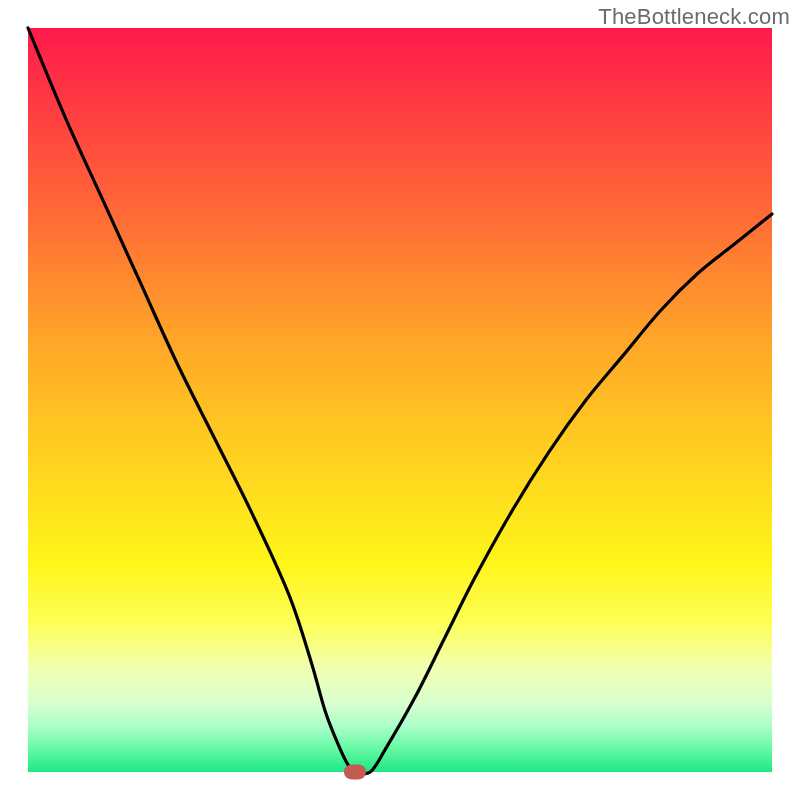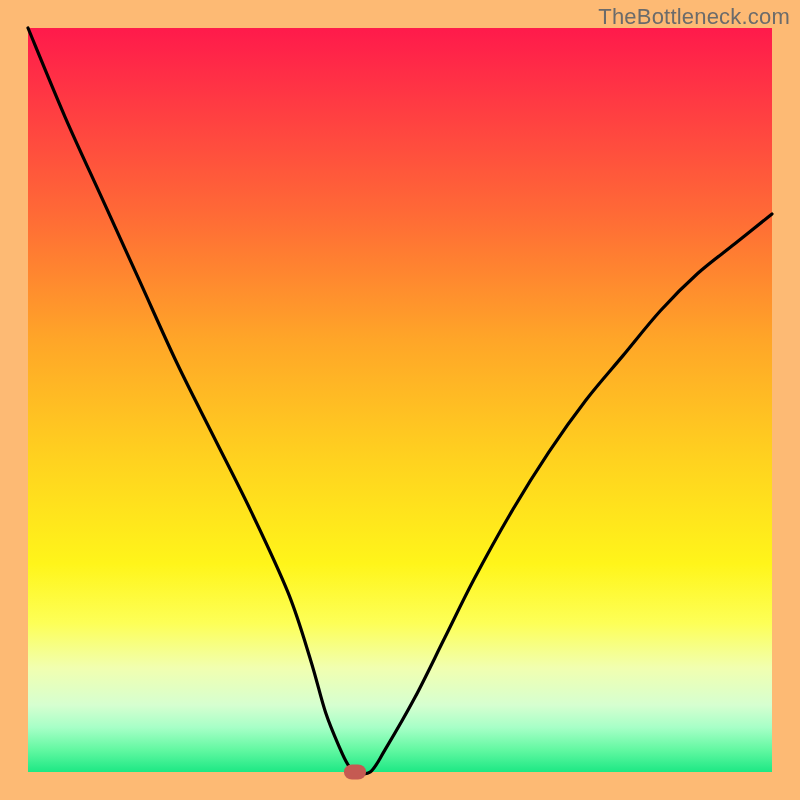--- a/index.html
+++ b/index.html
@@ -10,21 +10,21 @@
     background: #000;
     overflow: hidden;
     font-family: Arial, Helvetica, sans-serif;
   }
   .frame {
     position: absolute;
     top: 0;
     left: 0;
     width: 800px;
     height: 800px;
-    background: #fdba74;
+    background: #ffffff;
   }
   .plot-area {
     position: absolute;
     top: 28px;
     left: 28px;
     width: 744px;
     height: 744px;
     background: linear-gradient(to bottom,
       #ff1a4b 0%,
       #ff3a43 10%,

